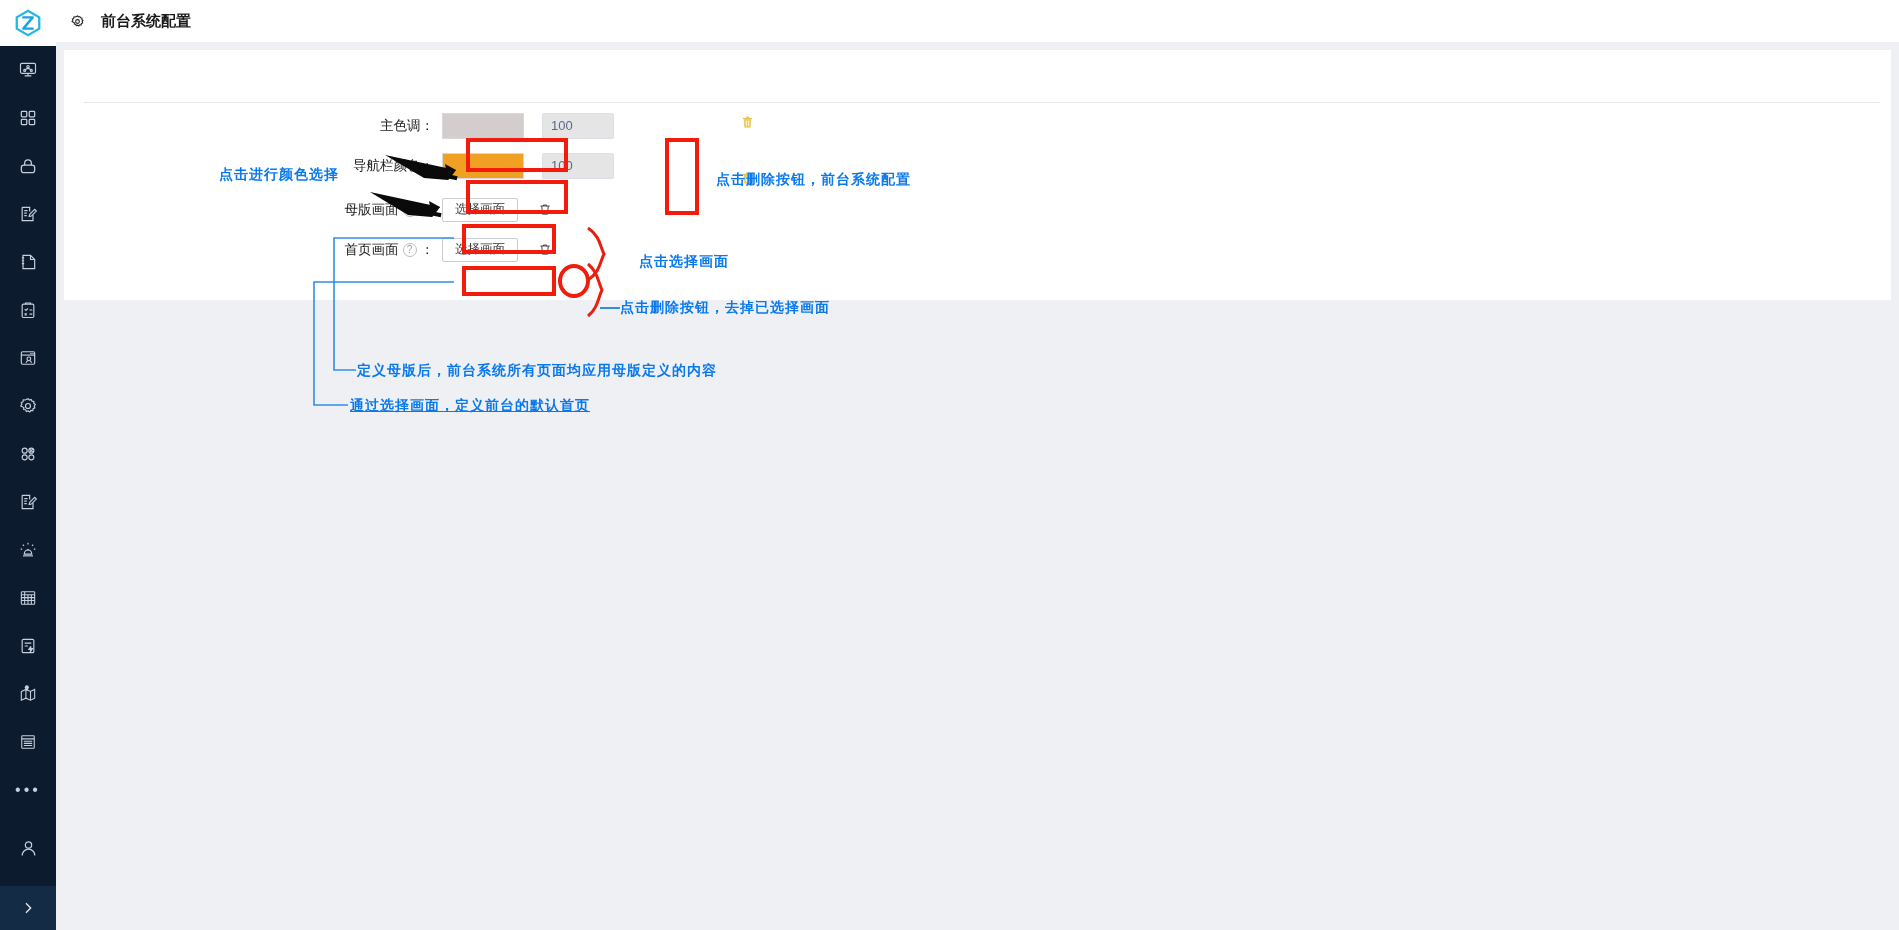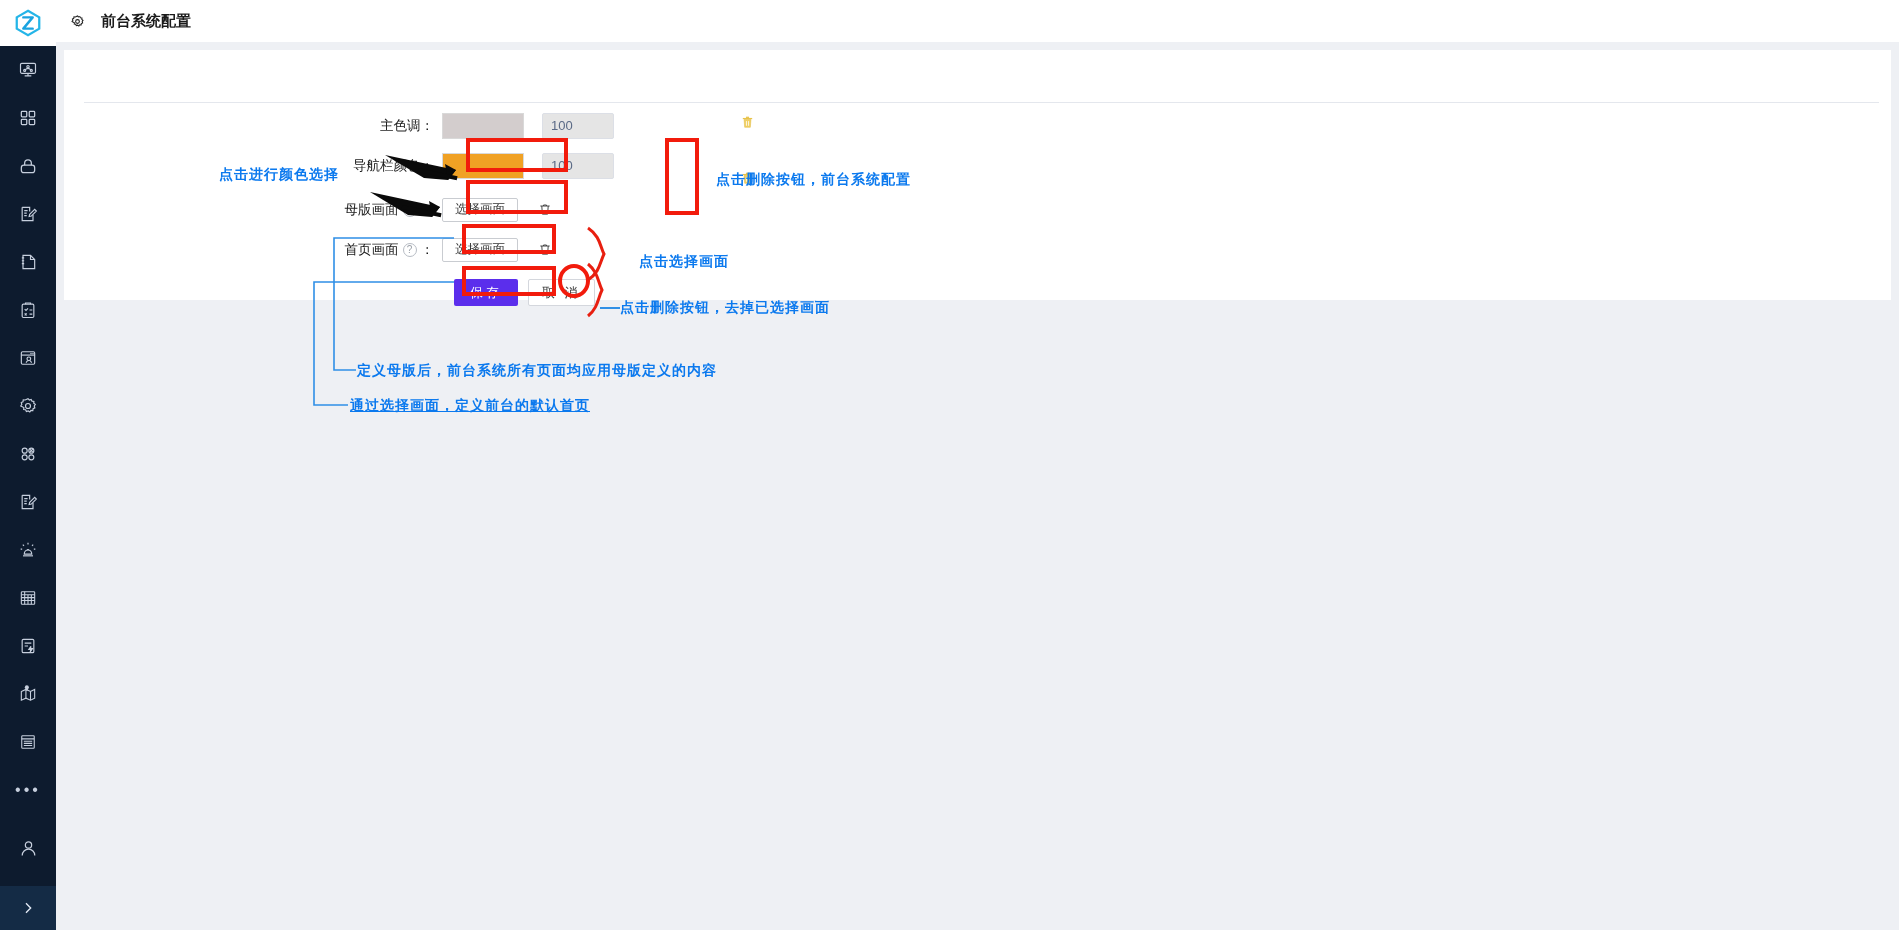--- a/index.html
+++ b/index.html
@@ -415,24 +415,20 @@
         <button class="select-btn">选择画面</button>
         <div style="width:14px"></div>
         <div class="trash-outline">
           <svg width="14" height="15" viewBox="0 0 24 24" fill="none" stroke="currentColor" stroke-width="1.6">
             <path d="M4 6 h16 M9.5 6 V4.3 h5 V6 M6.5 6 l1 14 h9 l1-14"></path>
           </svg>
         </div>
       </div>
     </div>
 
-    <div id="btn-row">
-      <button id="save-button">保存</button>
-      <button id="cancel-button">取 消</button>
-    </div>
 
   </div>
 
   <div id="trash-col">
     <div class="trash-yellow">
       <svg width="15" height="16" viewBox="0 0 24 24">
         <path d="M4.5 5.5 h15 v2 h-15 z" fill="#e8c34a"></path>
         <path d="M9.5 3.5 h5 v2 h-5 z" fill="#e8c34a"></path>
         <path d="M6.5 8 h11 l-1 12.5 h-9 z" fill="#f0cf63" stroke="#e0b93a" stroke-width="0.8"></path>
         <path d="M10.3 10.5 v7.5 M13.7 10.5 v7.5" stroke="#fff" stroke-width="1.3"></path>

